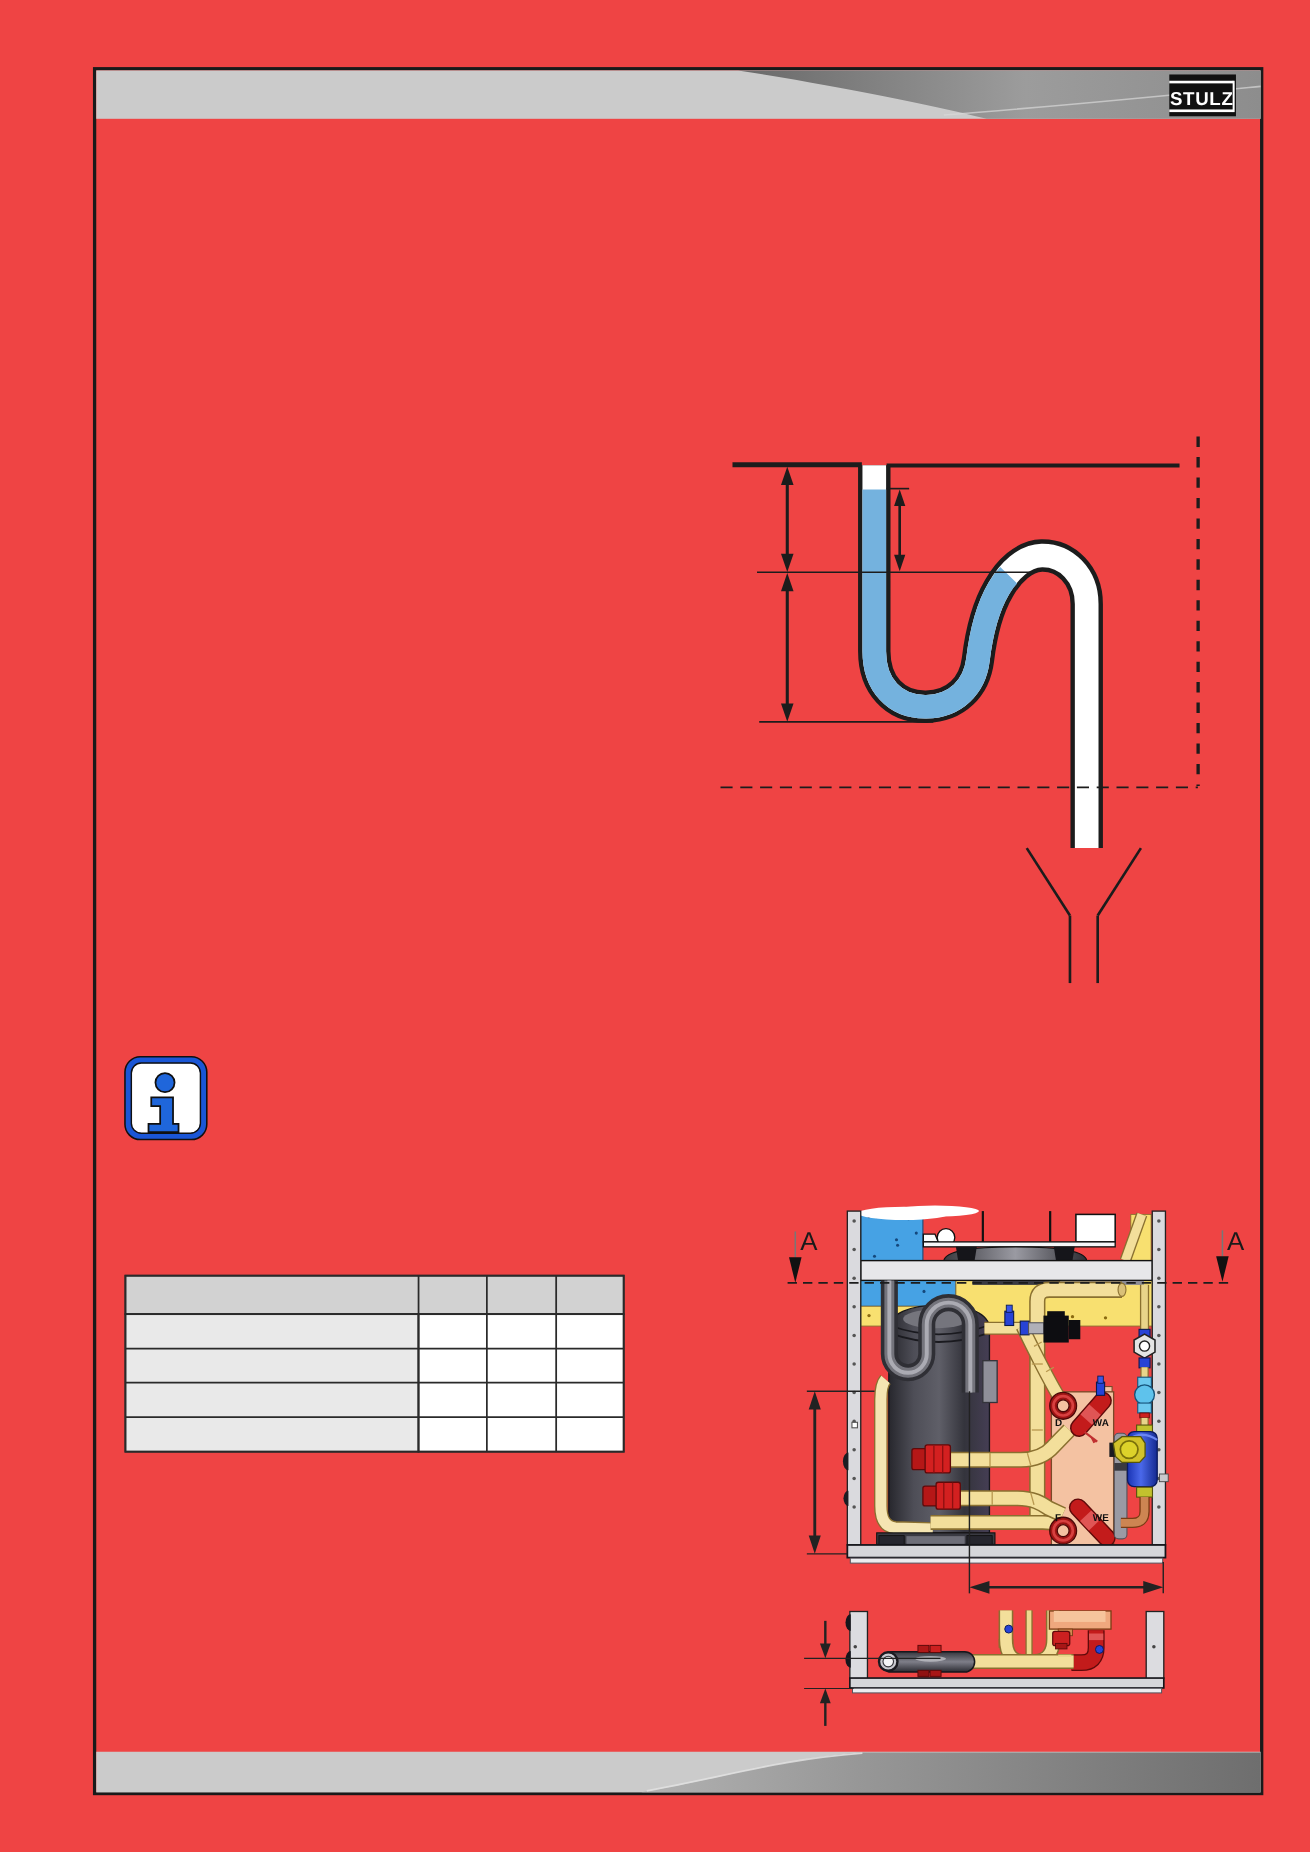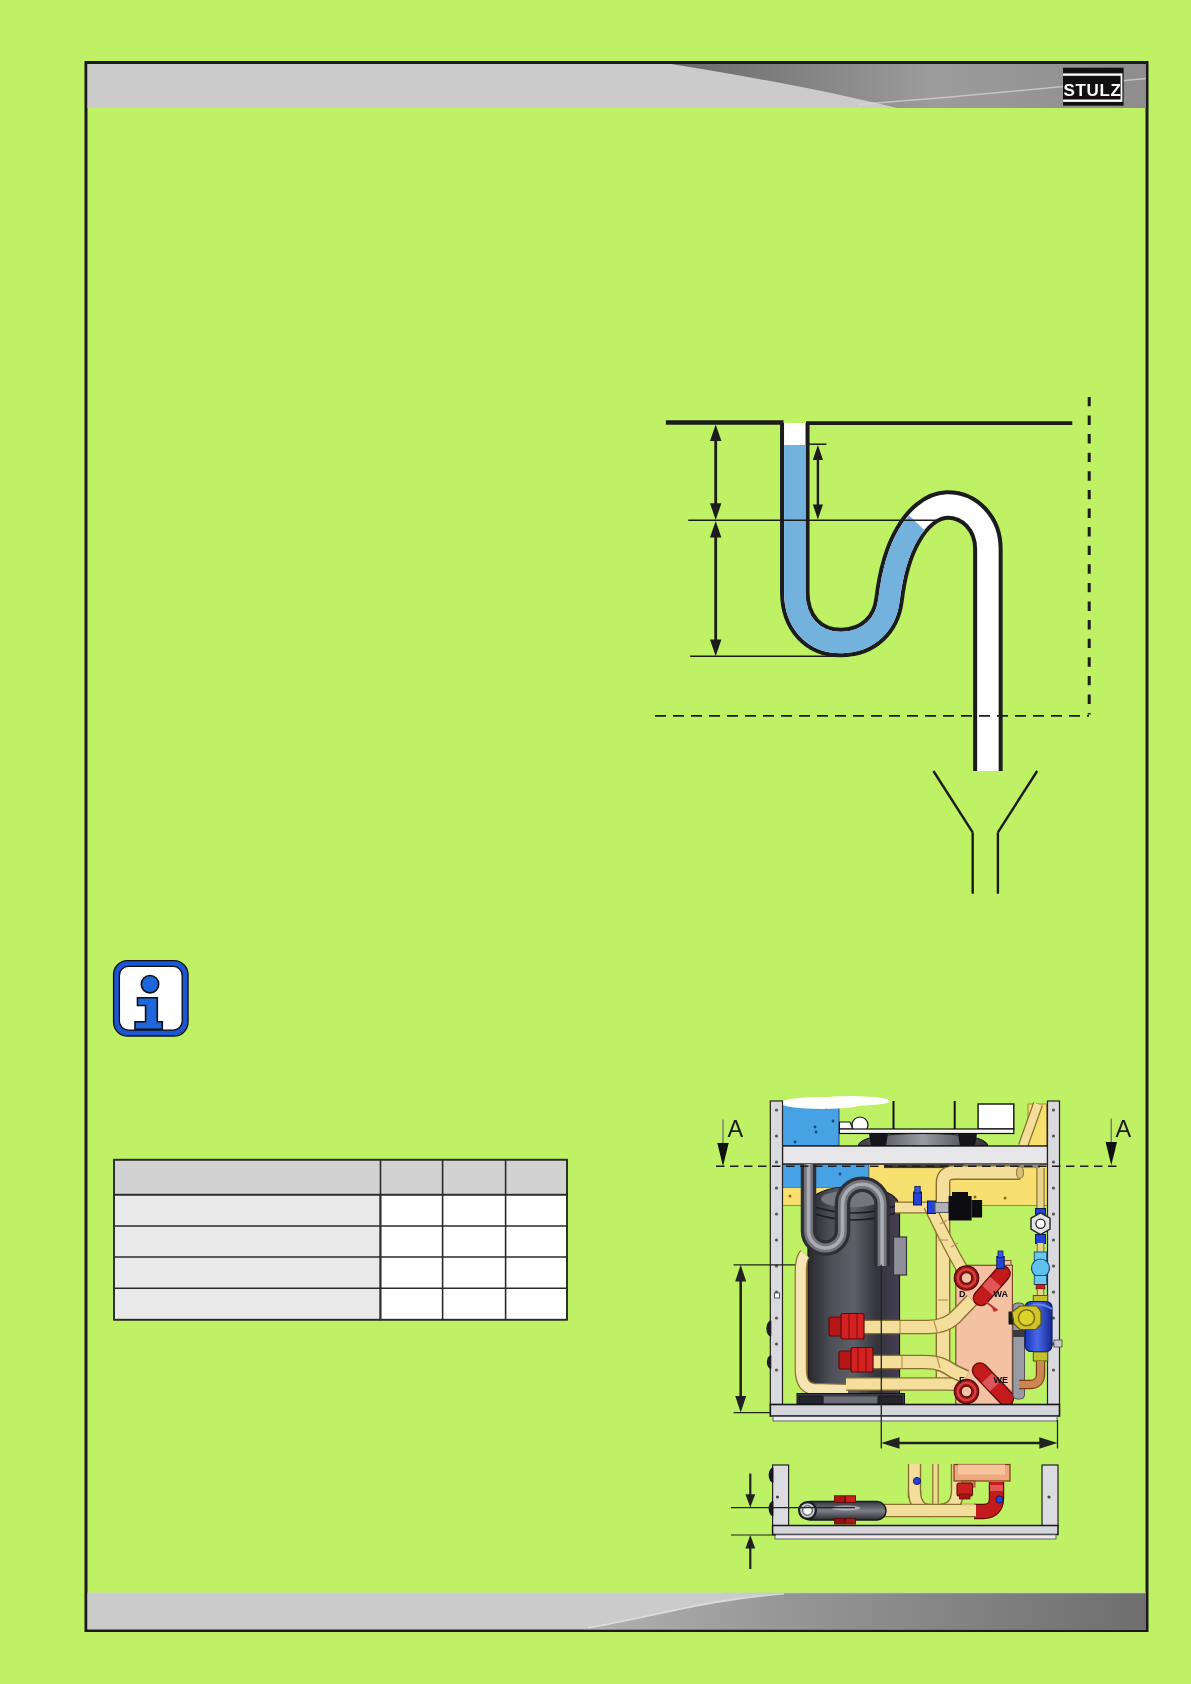--- a/index.html
+++ b/index.html
@@ -1,16 +1,16 @@
 <!DOCTYPE html>
 <html><head>
 <meta charset="utf-8">
 <style>
   html,body{margin:0;padding:0;background:#ffffff;}
-  #page{position:relative;width:1191px;height:1684px;background:#bef264;overflow:hidden;
+  #page{position:relative;width:1191px;height:1684px;background:#ef4444;overflow:hidden;
         font-family:"Liberation Sans", sans-serif;}
   svg{display:block;}
 </style>
 </head>
 <body>
 <div id="page">
 <svg width="1191" height="1684" viewBox="0 0 1191 1684">
   <defs>
     <linearGradient id="hdrdark" x1="0" y1="0" x2="1" y2="0">
       <stop offset="0" stop-color="#696969"></stop>

